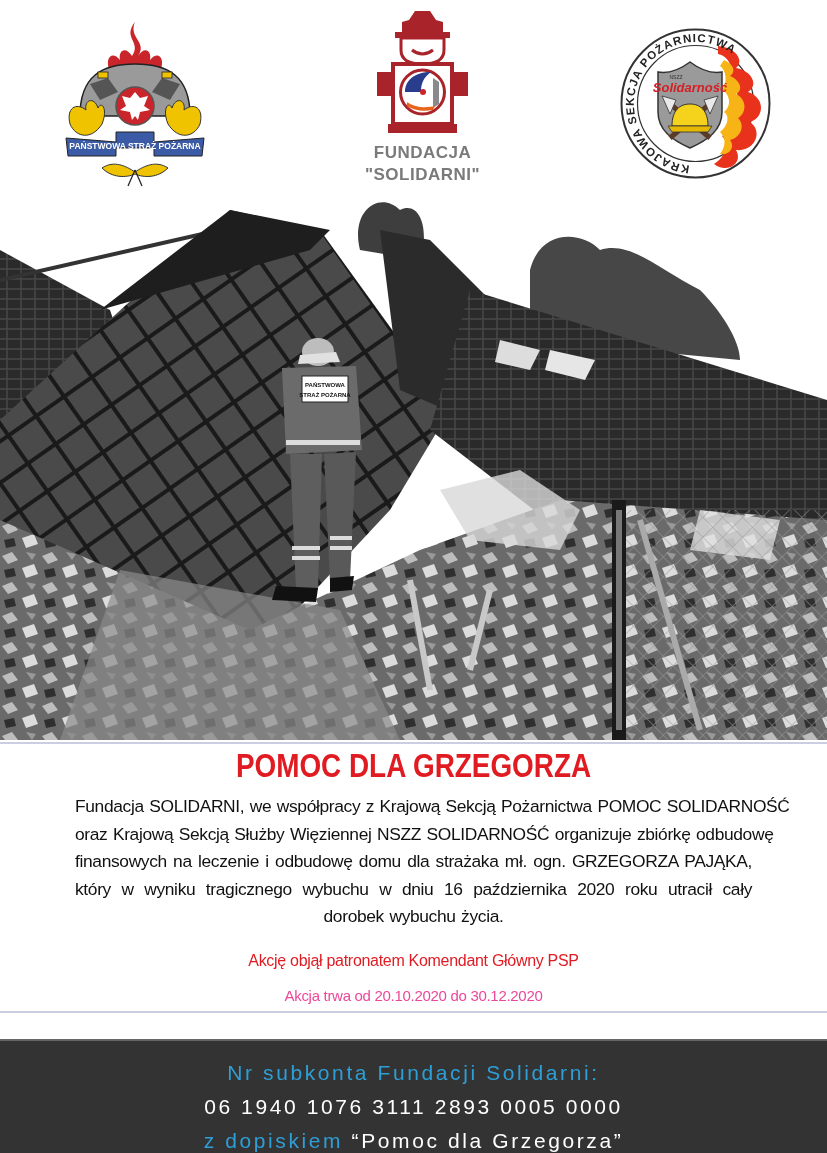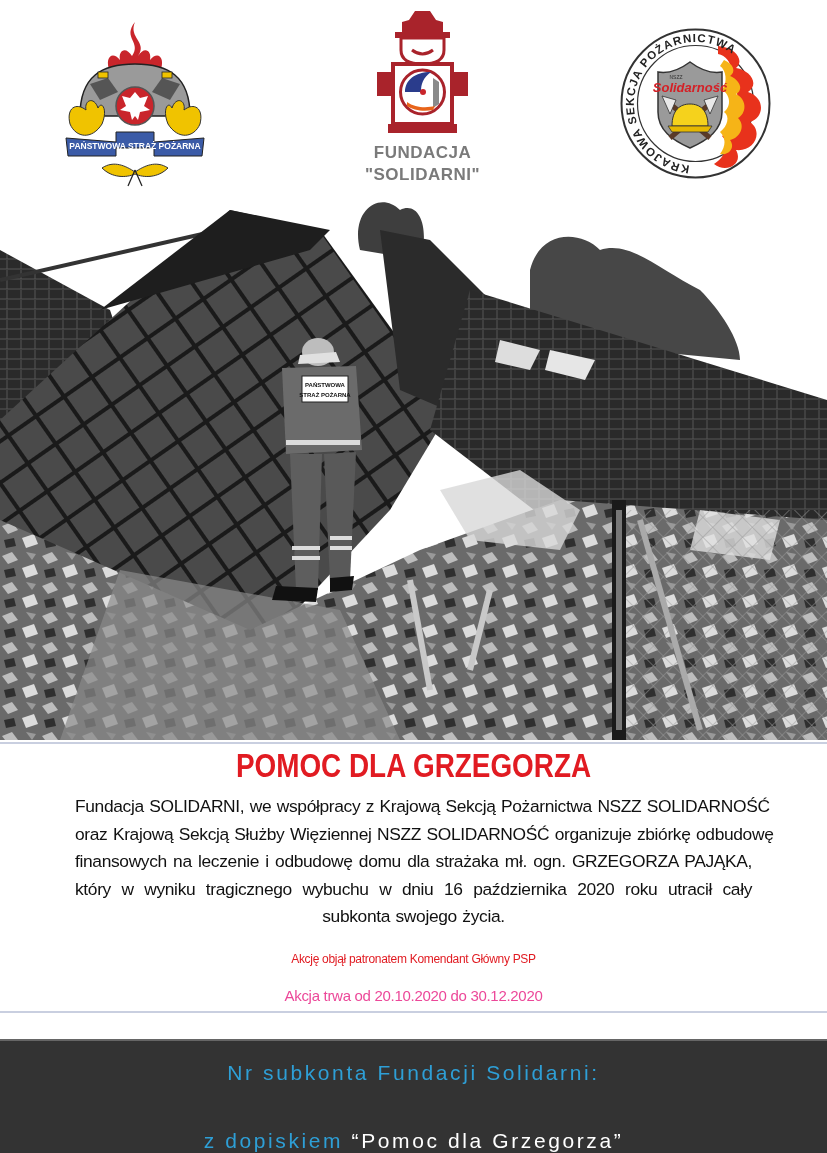--- a/index.html
+++ b/index.html
@@ -26,21 +26,21 @@
   
   .headline { position: absolute; left: 0; top: 746px; width: 827px; text-align: center;
      color: #e11b22; font-family: "Liberation Sans", sans-serif; font-weight: bold; font-size: 34px;
      letter-spacing: 0px; transform: scaleX(0.82); transform-origin: center; }
   .body-text { position: absolute; left: 75px; top: 793px; width: 677px; color: #111;
      font-family: "Liberation Sans Narrow", "Liberation Sans", sans-serif; font-size: 17.4px; line-height: 27.5px;
      text-align: justify; text-align-last: center; }
   .body-text .ln { display: block; text-align: justify; text-align-last: justify; white-space: nowrap; letter-spacing: -0.35px; word-spacing: 1px; }
   .body-text .ln.last { text-align-last: center; }
   .patron { position: absolute; left: 0; top: 952px; width: 827px; text-align: center; color: #e11b22;
-     font-family: "Liberation Sans", sans-serif; font-size: 12px; letter-spacing: -0.3px; }
+     font-family: "Liberation Sans", sans-serif; font-size: 16px; letter-spacing: -0.3px; }
   .dates { position: absolute; left: 0; top: 987px; width: 827px; text-align: center; color: #ec4899;
      font-family: "Liberation Sans", sans-serif; font-size: 15px; letter-spacing: -0.3px; }
 
   .divider-bottom { position: absolute; left: 0; top: 1011px; width: 827px; height: 2px; background: #c9cfe0; }
 
   
   .footer { position: absolute; left: 0; top: 1039px; width: 827px; height: 138px; background: #333333; border-top: 2px solid #666; }
   .f-line { position: absolute; left: 0; width: 827px; text-align: center; font-family: "Liberation Sans", sans-serif; font-size: 21px; letter-spacing: 2.6px; }
   .f-l1 { top: 20px; color: #2e9fd6; }
   .f-l2 { top: 54px; color: #ffffff; }
@@ -203,31 +203,32 @@
       <path d="M330 388 L354 386 L352 400 L330 402 Z" fill="#111"></path>
     </g>
   </svg>
 </div>
 
 <div class="divider-top"></div>
 
 <h1 class="headline">POMOC DLA GRZEGORZA</h1>
 
 <div class="body-text">
-  <span class="ln">Fundacja SOLIDARNI, we współpracy z Krajową Sekcją Pożarnictwa NSZZ SOLIDARNOŚĆ</span>
+  <span class="ln">Fundacja SOLIDARNI, we współpracy z Krajową Sekcją Pożarnictwa POMOC SOLIDARNOŚĆ</span>
   <span class="ln">oraz Krajową Sekcją Służby Więziennej NSZZ SOLIDARNOŚĆ organizuje zbiórkę odbudowę</span>
   <span class="ln">finansowych na leczenie i odbudowę domu dla strażaka mł. ogn. GRZEGORZA PAJĄKA,</span>
   <span class="ln">który w wyniku tragicznego wybuchu w dniu 16 października 2020 roku utracił cały</span>
-  <span class="ln last">subkonta swojego życia.</span>
+  <span class="ln last">dorobek wybuchu życia.</span>
 </div>
 
 <div class="patron">Akcję objął patronatem Komendant Główny PSP</div>
 <div class="dates">Akcja trwa od 20.10.2020 do 30.12.2020</div>
 
 <div class="divider-bottom"></div>
 
 <div class="footer">
   <div class="f-line f-l1">Nr subkonta Fundacji Solidarni:</div>
+  <div class="f-line f-l2">06 1940 1076 3111 2893 0005 0000</div>
   <div class="f-line f-l3">
     <span class="blue">z dopiskiem</span>
     <span>“Pomoc dla Grzegorza”</span>
   </div>
 </div>
 
 </body></html>

